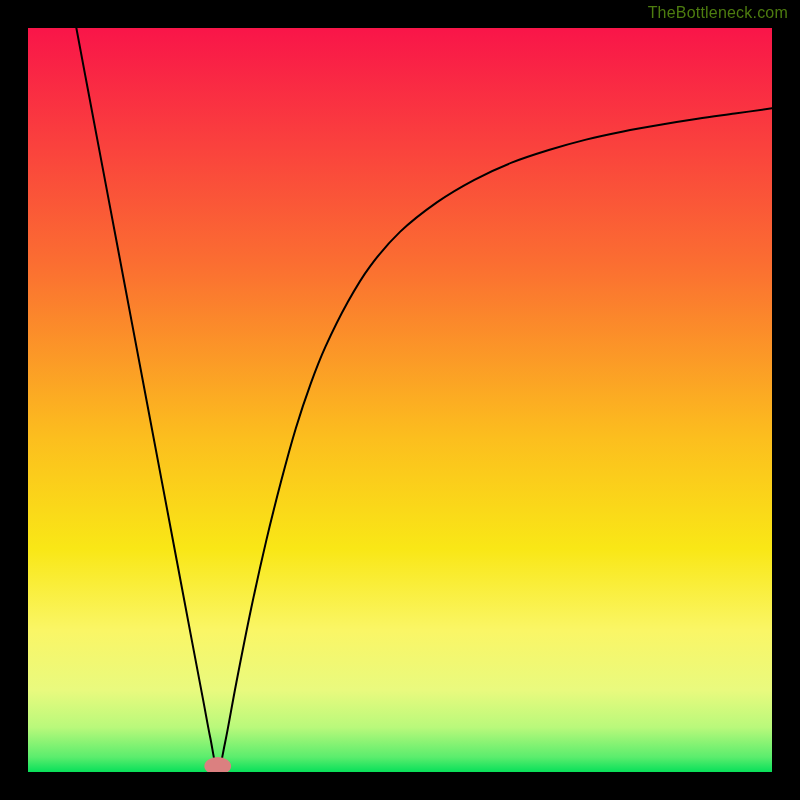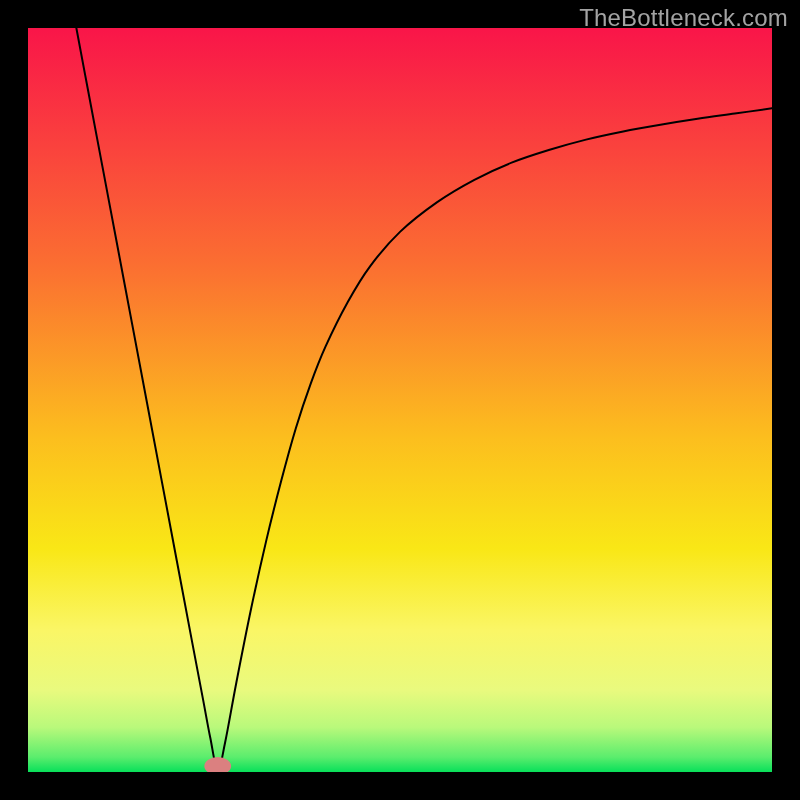--- a/index.html
+++ b/index.html
@@ -21,22 +21,22 @@
     position: absolute;
     left: 28px;
     top: 28px;
     width: 744px;
     height: 744px;
   }
   .watermark {
     position: absolute;
     top: 4px;
     right: 12px;
-    color: #a3a3a3;
-    font-size: 24px;
+    color: #4d7c0f;
+    font-size: 16px;
     font-weight: 500;
     letter-spacing: 0.2px;
     user-select: none;
     z-index: 5;
   }
   svg { display: block; }
 </style>
 </head>
 <body>
 

